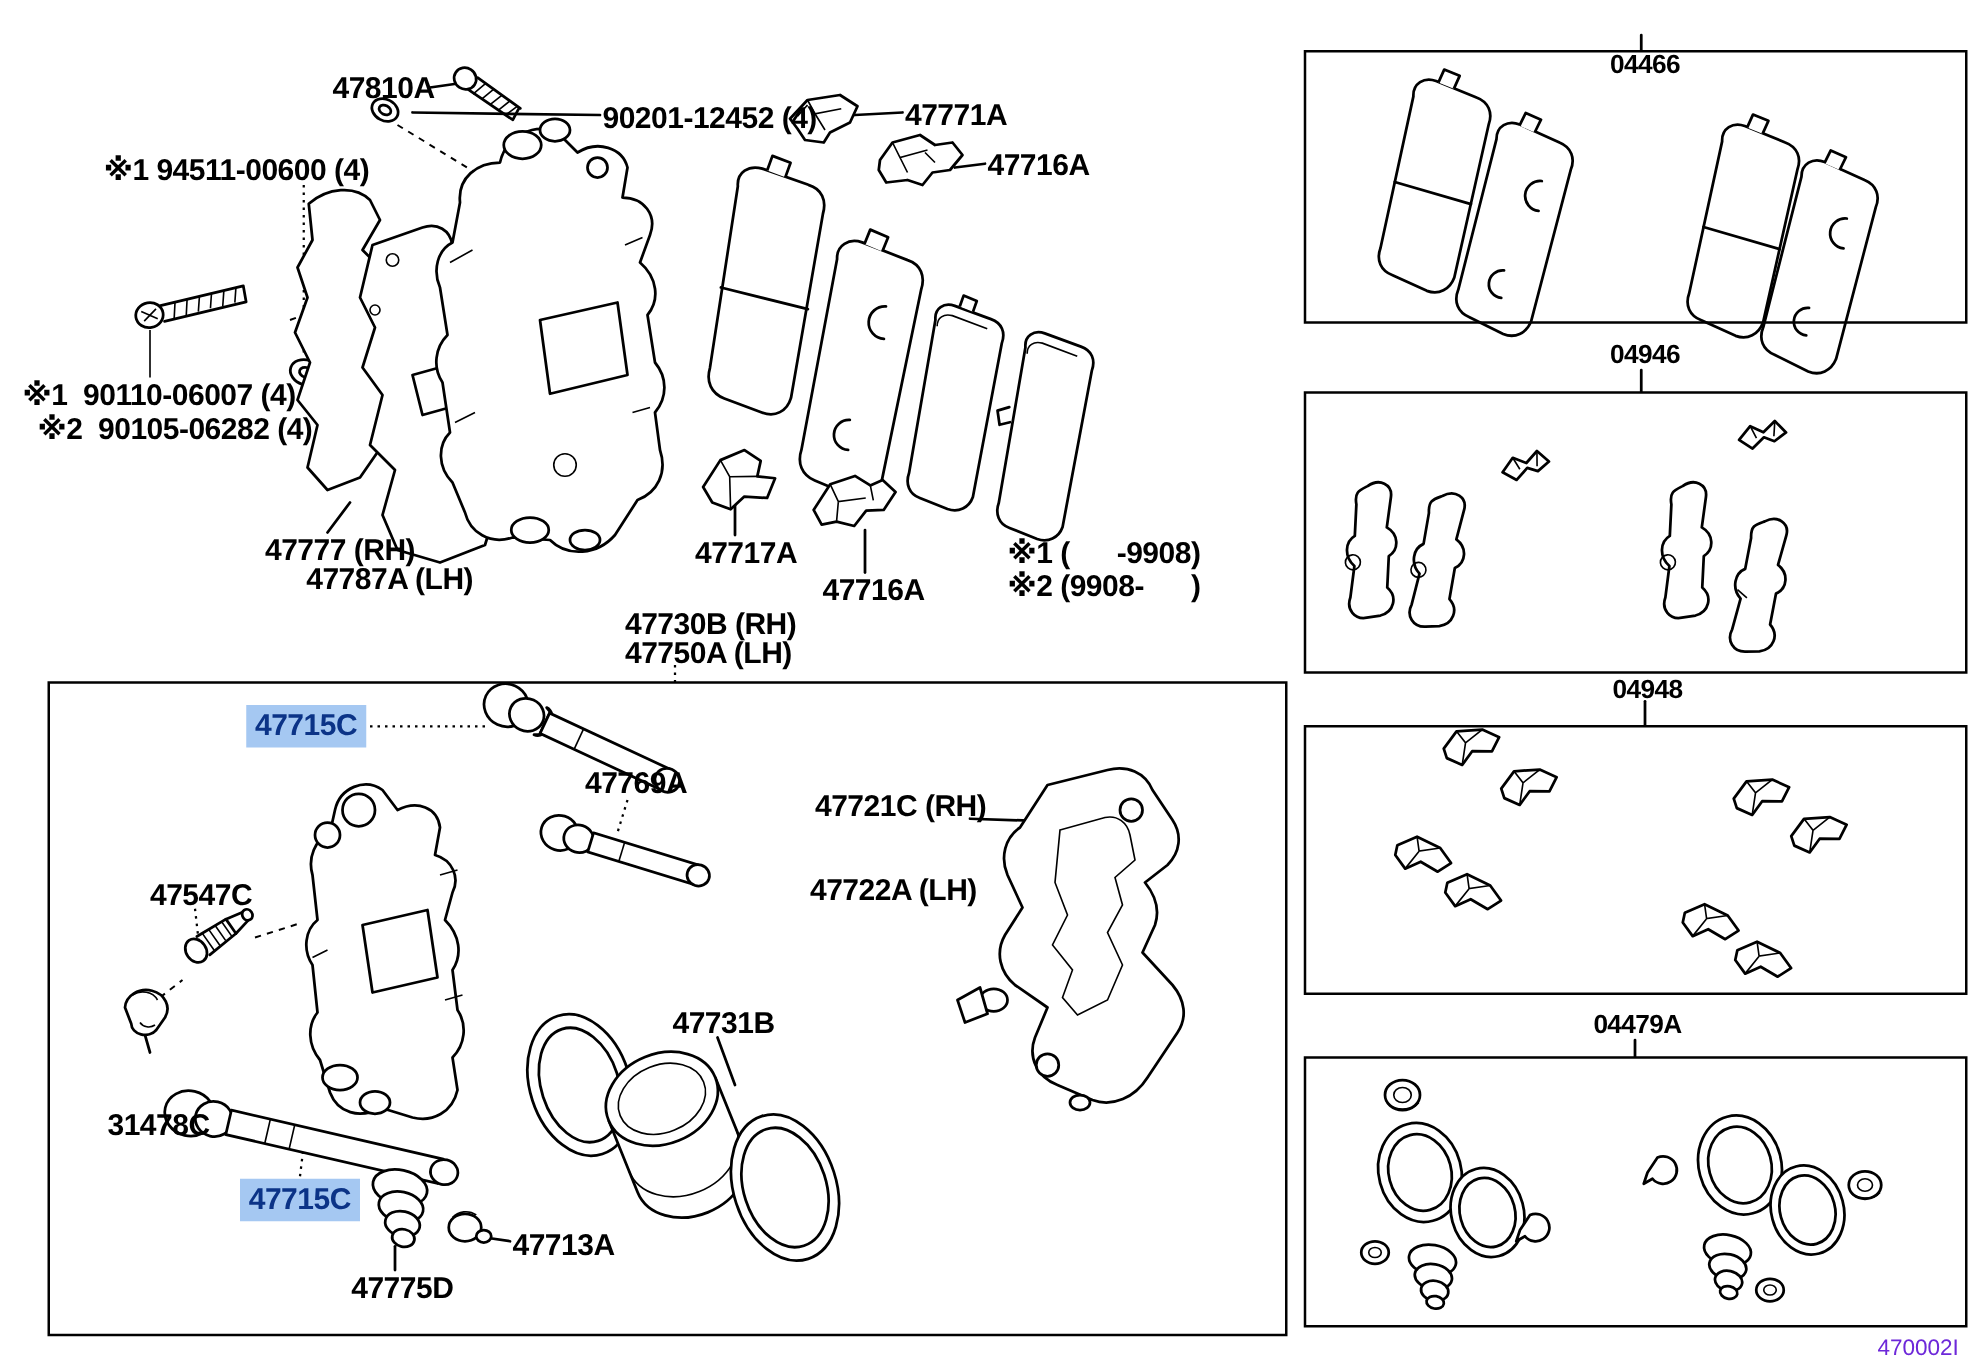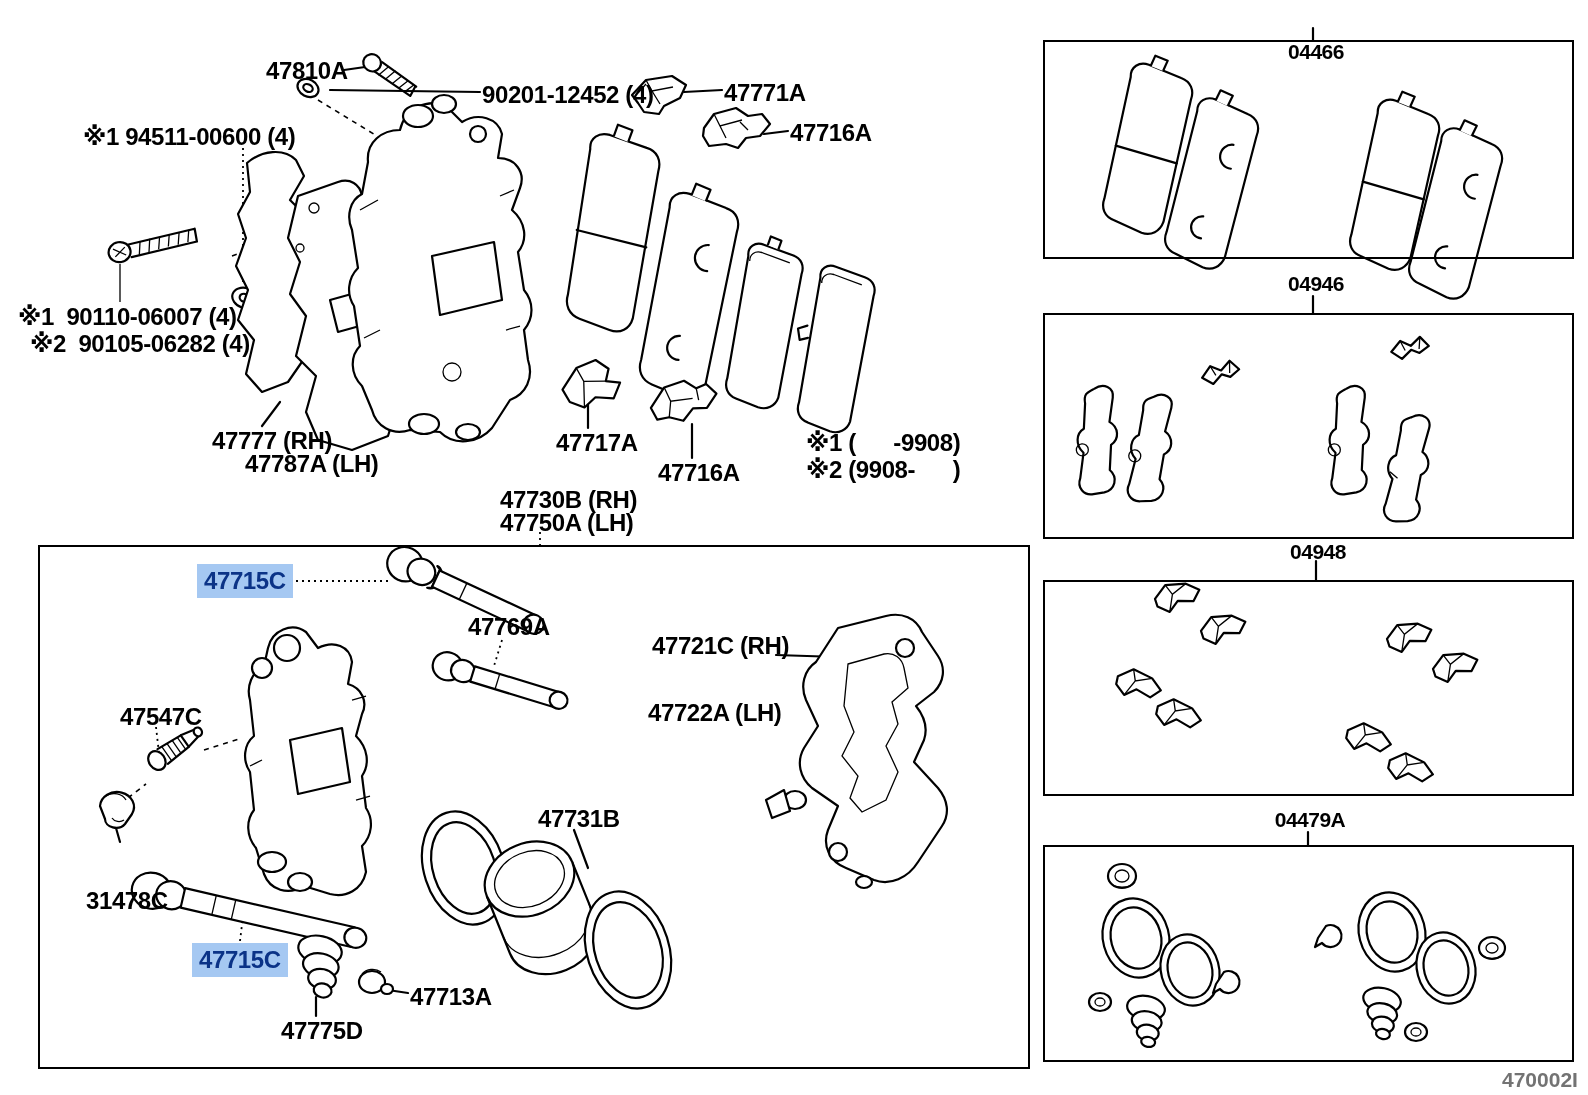--- a/index.html
+++ b/index.html
@@ -10,21 +10,21 @@
   svg .w{fill:#fff;stroke:#000;stroke-width:2.2;stroke-linejoin:round;}
   svg .thin{fill:none;stroke:#000;stroke-width:1.3;}
   svg .dash{fill:none;stroke:#000;stroke-width:1.6;stroke-dasharray:5 5;}
   svg .dot{fill:none;stroke:#000;stroke-width:1.8;stroke-dasharray:2 4;}
   .lbl{position:absolute;font-weight:700;font-size:24px;line-height:1.05;color:#000;
        letter-spacing:-0.4px;white-space:pre;}
   .kit-lbl{position:absolute;font-weight:700;font-size:21px;color:#000;letter-spacing:-0.5px;
        transform:translateX(-50%);white-space:pre;}
   .hl{display:inline-block;padding:4px 7px 5px 7px;}
   .box{position:absolute;border:2.6px solid #000;}
-  .figcode{position:absolute;font-weight:700;font-size:21px;color:#737373;letter-spacing:0;}
+  .figcode{position:absolute;font-weight:400;font-size:18px;color:#6d28d9;letter-spacing:0;}
 </style>
 </head>
 <body>
 
 <div id="stage">
 
   <svg id="artwork" viewBox="0 0 1588 1095" xmlns="http://www.w3.org/2000/svg">
 
     <g>
       <path class="ln" d="M344,70 L372,66"></path>

